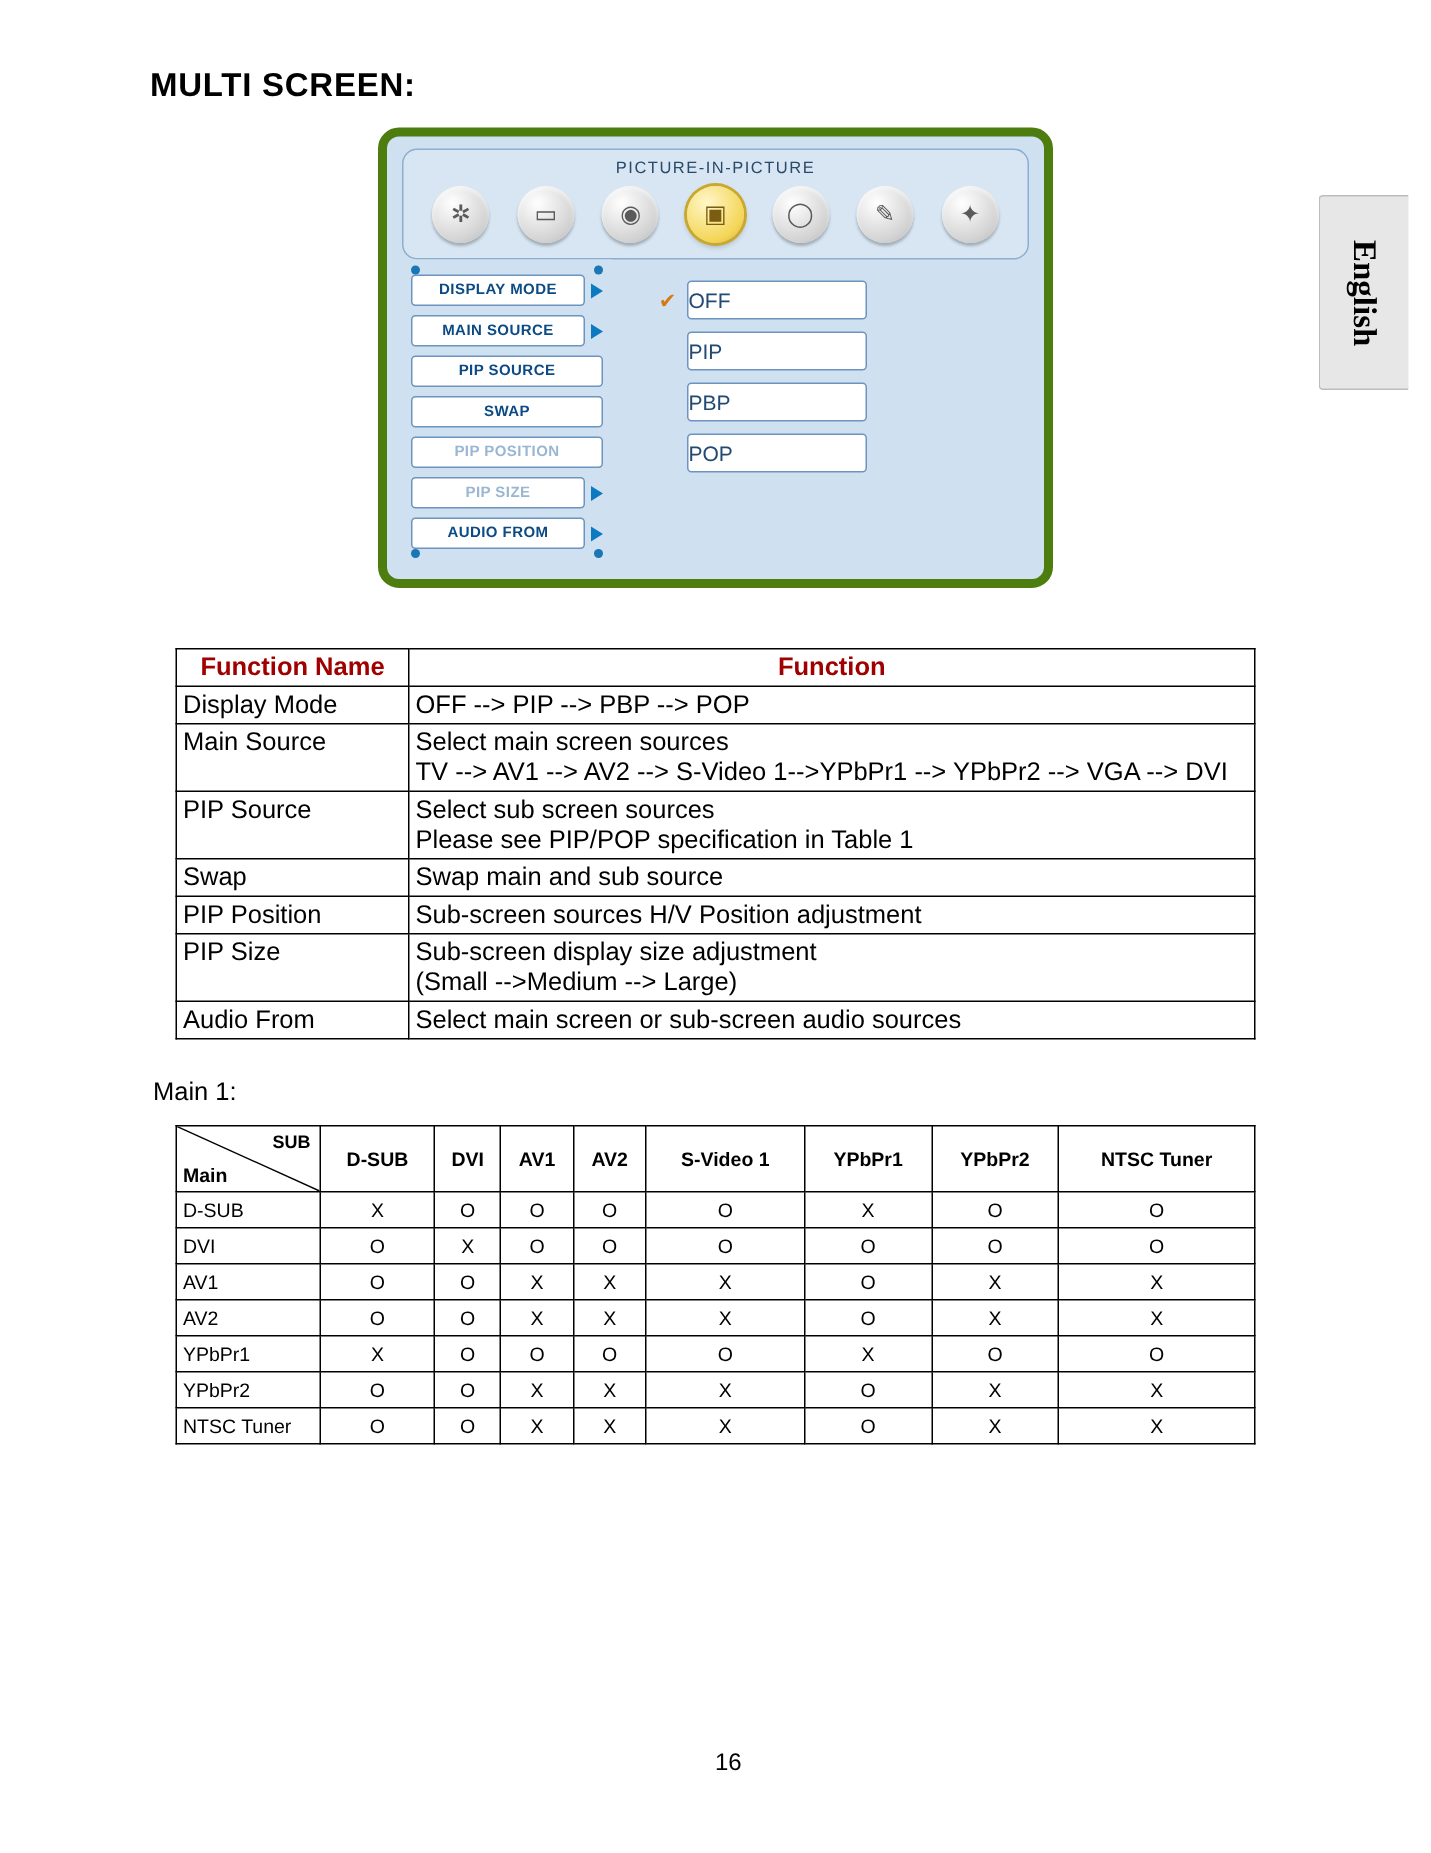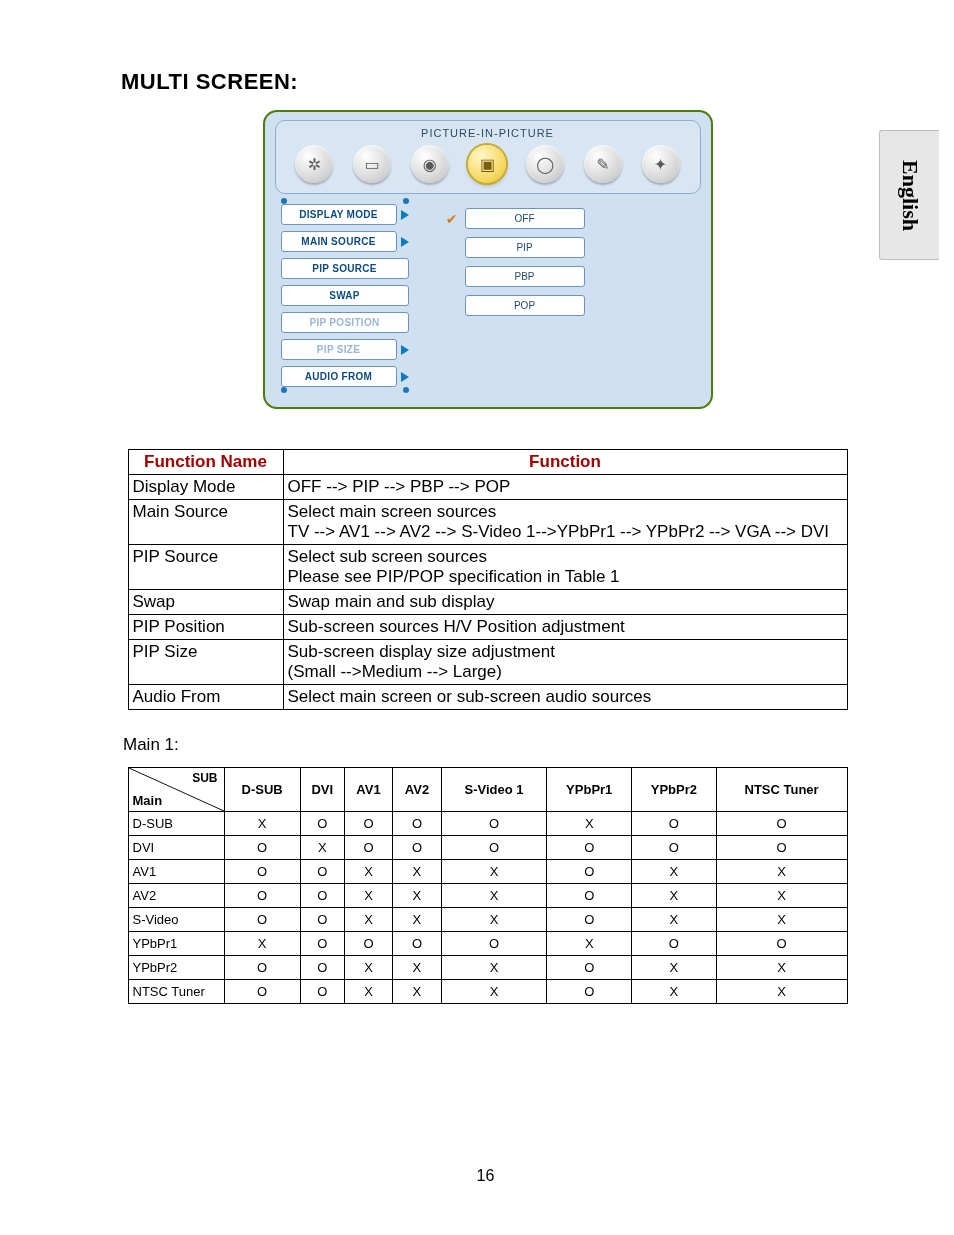--- a/index.html
+++ b/index.html
@@ -5,21 +5,21 @@
   * { box-sizing: border-box; }
   html, body { margin:0; padding:0; }
   body {
     width: 954px;
     height: 1235px;
     background: #ffffff;
     font-family: Arial, Helvetica, sans-serif;
     color: #000;
     position: relative;
   }
-  .content { padding: 69px 100px 0 100px; margin-left: 21px; }
+  .content { padding: 44px 100px 0 100px; }
   h1.title {
     margin: 0 0 15px 0;
     font-size: 22px;
     font-weight: bold;
     letter-spacing: 0.5px;
   }
   .lang-tab {
     position: absolute;
     right: 15px;
     top: 130px;
@@ -39,21 +39,21 @@
     text-orientation: mixed;
     font-family: "Times New Roman", serif;
     font-weight: bold;
     font-size: 22px;
   }
   
   .osd-wrap { display:flex; justify-content:center; margin-bottom: 40px; }
   .osd {
     width: 450px;
     background: #cfe1f0;
-    border: 2px solid #4d7c0f;
+    border: 6px solid #4d7c0f;
     border-radius: 14px;
     padding: 8px 10px 0 10px;
   }
   .osd-header {
     background: #d7e6f2;
     border: 1px solid #8caecf;
     border-radius: 10px;
     padding: 6px 10px 10px 10px;
   }
   .osd-title {
@@ -127,23 +127,22 @@
     color: #d67a17;
     font-size: 14px;
     line-height:14px;
     text-align:center;
   }
   .opt-btn {
     width: 120px;
     background: #fff;
     border: 1px solid #6c94bf;
     border-radius: 3px;
-    font-size: 10px;
+    font-size: 14px;
     color: #234a72;
-    text-align:center;
     padding: 4px 0;
   }
   
   table.fn {
     width: 720px;
     margin: 0 auto 25px auto;
     border-collapse: collapse;
     font-size: 17px;
   }
   table.fn th, table.fn td {
@@ -279,21 +278,21 @@
         <tr>
           <td>Main Source</td>
           <td>Select main screen sources<br>TV --&gt; AV1 --&gt; AV2 --&gt; S-Video 1--&gt;YPbPr1 --&gt; YPbPr2 --&gt; VGA --&gt; DVI</td>
         </tr>
         <tr>
           <td>PIP Source</td>
           <td>Select sub screen sources<br>Please see PIP/POP specification in Table 1</td>
         </tr>
         <tr>
           <td>Swap</td>
-          <td>Swap main and sub display</td>
+          <td>Swap main and sub source</td>
         </tr>
         <tr>
           <td>PIP Position</td>
           <td>Sub-screen sources H/V Position adjustment</td>
         </tr>
         <tr>
           <td>PIP Size</td>
           <td>Sub-screen display size adjustment<br>(Small --&gt;Medium --&gt; Large)</td>
         </tr>
         <tr>
@@ -366,31 +365,20 @@
           <td>O</td>
           <td>O</td>
           <td>X</td>
           <td>X</td>
           <td>X</td>
           <td>O</td>
           <td>X</td>
           <td>X</td>
         </tr>
         <tr>
-          <td class="rowhdr">S-Video</td>
-          <td>O</td>
-          <td>O</td>
-          <td>X</td>
-          <td>X</td>
-          <td>X</td>
-          <td>O</td>
-          <td>X</td>
-          <td>X</td>
-        </tr>
-        <tr>
           <td class="rowhdr">YPbPr1</td>
           <td>X</td>
           <td>O</td>
           <td>O</td>
           <td>O</td>
           <td>O</td>
           <td>X</td>
           <td>O</td>
           <td>O</td>
         </tr>

